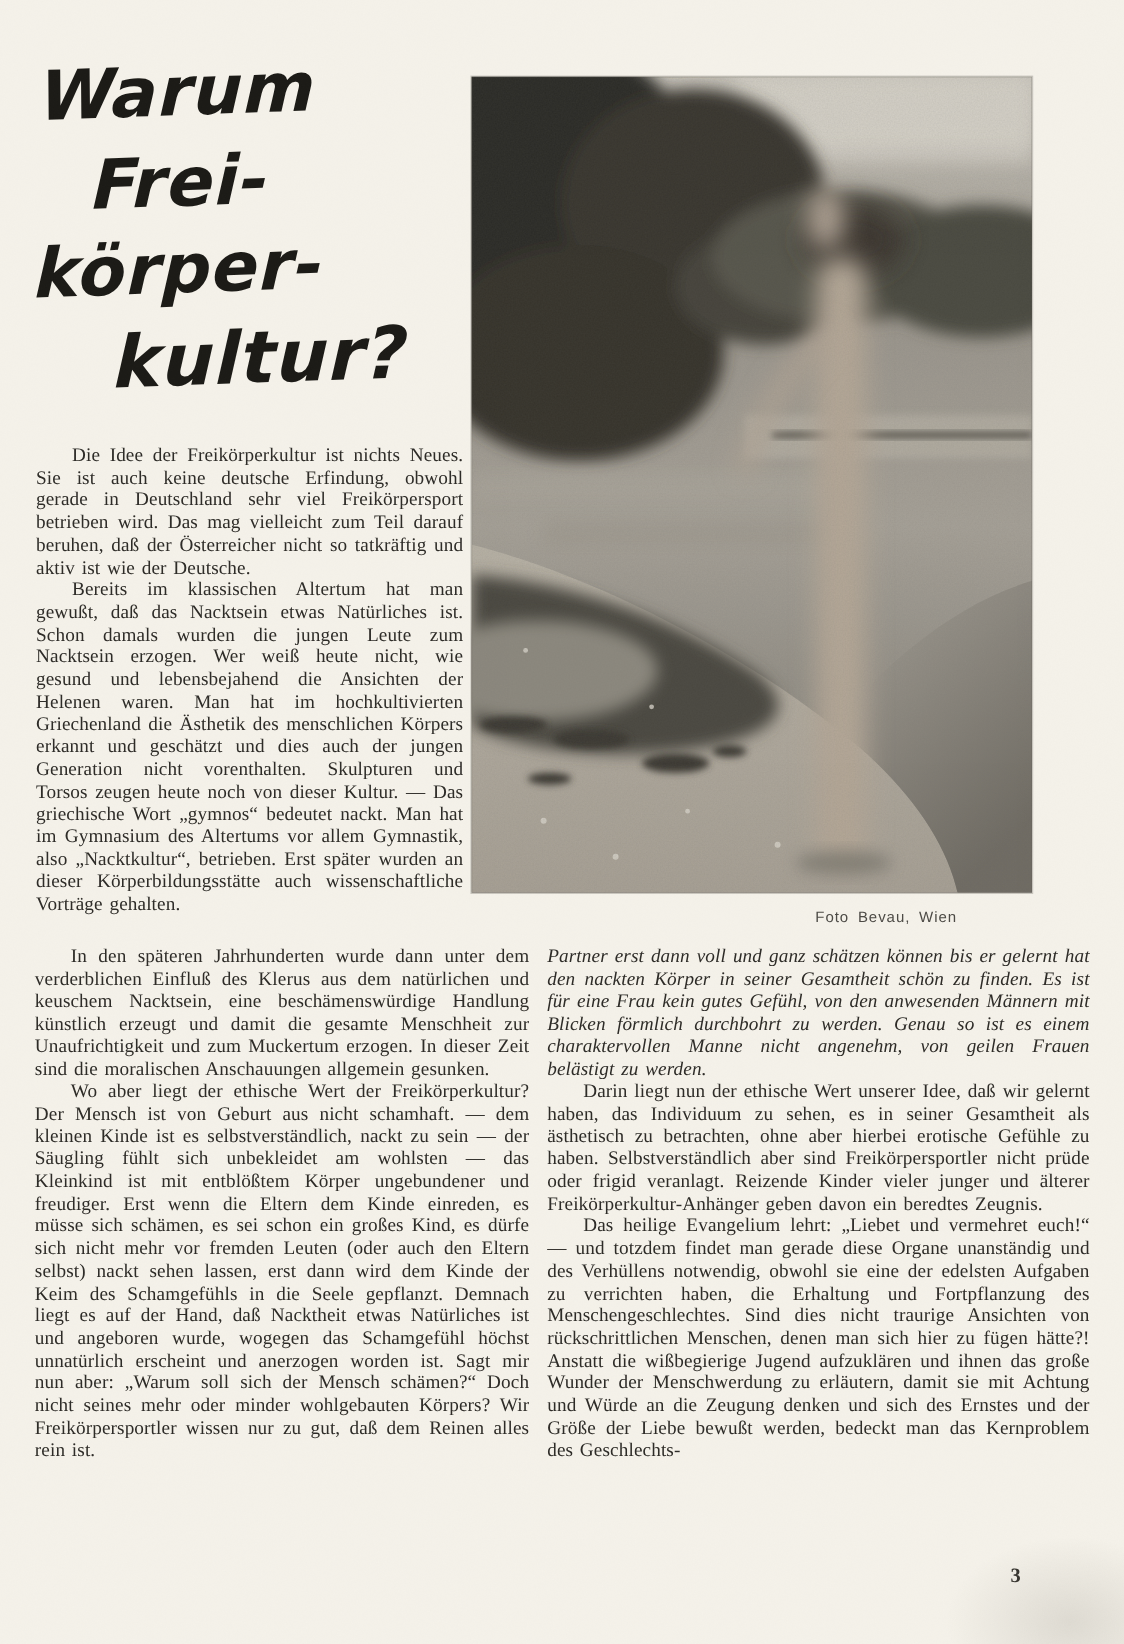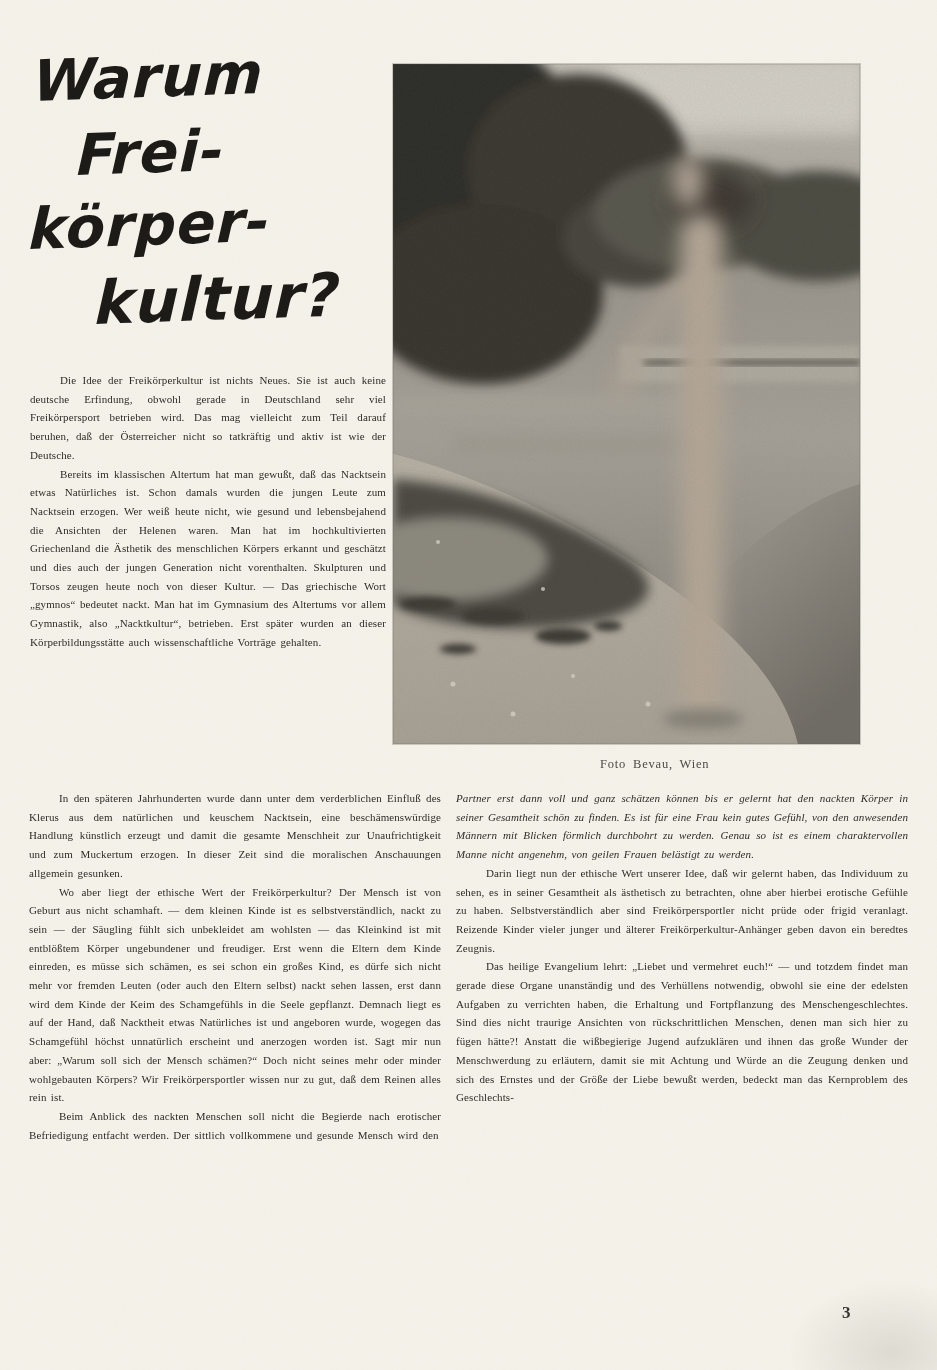--- a/index.html
+++ b/index.html
@@ -20,29 +20,29 @@
   .tl1{margin-left:48px;}
   .tl2{margin-left:0px;}
   .tl3{margin-left:66px;font-size:60px;}
   
   .photo{
     position:absolute;left:393px;top:64px;width:467px;height:680px;margin:0;
     box-shadow:0 0 0 1px rgba(70,68,60,.25);
   }
   .photo svg{display:block;width:100%;height:100%;}
   .credit{
-    position:absolute;top:757px;left:600px;width:277px;text-align:left;
-    font-family:Liberation Serif, serif;font-size:12.5px;color:#4c4a45;
+    position:absolute;top:757px;left:600px;width:277px;text-align:center;
+    font-family:Liberation Sans, sans-serif;font-size:12.5px;color:#4c4a45;
     letter-spacing:.8px;word-spacing:3px;
   }
   
   .col{position:absolute;}
   .col p{
     margin:0;text-align:justify;text-indent:30px;
-    font-size:11px;line-height:18.7px;word-spacing:1.5px;letter-spacing:.1px;
+    font-size:16px;line-height:18.7px;word-spacing:1.5px;letter-spacing:.1px;
     hyphens:auto;color:#2d2b27;
   }
   .col-intro{left:30px;top:371px;width:356px;}
   .col-left{left:29px;top:789px;width:412px;}
   .col-right{left:456px;top:789px;width:452px;}
   .col-right p:first-child{text-indent:0;font-style:italic;}
   
   .pagenum{
     position:absolute;left:842px;top:1303px;
     font-weight:bold;font-size:17px;color:#33312c;
@@ -163,21 +163,20 @@
   <div class="credit">Foto Bevau, Wien</div>
 
   <section class="col col-intro">
     <p>Die Idee der Freikörperkultur ist nichts Neues. Sie ist auch keine deutsche Erfindung, obwohl gerade in Deutschland sehr viel Freikörpersport betrieben wird. Das mag vielleicht zum Teil darauf beruhen, daß der Österreicher nicht so tatkräftig und aktiv ist wie der Deutsche.</p>
     <p>Bereits im klassischen Altertum hat man gewußt, daß das Nacktsein etwas Natürliches ist. Schon damals wurden die jungen Leute zum Nacktsein erzogen. Wer weiß heute nicht, wie gesund und lebensbejahend die Ansichten der Helenen waren. Man hat im hochkultivierten Griechenland die Ästhetik des menschlichen Körpers erkannt und geschätzt und dies auch der jungen Generation nicht vorenthalten. Skulpturen und Torsos zeugen heute noch von dieser Kultur. — Das griechische Wort „gymnos“ bedeutet nackt. Man hat im Gymnasium des Altertums vor allem Gymnastik, also „Nacktkultur“, betrieben. Erst später wurden an dieser Körperbildungsstätte auch wissenschaftliche Vorträge gehalten.</p>
   </section>
 
   <section class="col col-left">
     <p>In den späteren Jahrhunderten wurde dann unter dem verderblichen Einfluß des Klerus aus dem natürlichen und keuschem Nacktsein, eine beschämenswürdige Handlung künstlich erzeugt und damit die gesamte Menschheit zur Unaufrichtigkeit und zum Muckertum erzogen. In dieser Zeit sind die moralischen Anschauungen allgemein gesunken.</p>
     <p>Wo aber liegt der ethische Wert der Freikörperkultur? Der Mensch ist von Geburt aus nicht schamhaft. — dem kleinen Kinde ist es selbstverständlich, nackt zu sein — der Säugling fühlt sich unbekleidet am wohlsten — das Kleinkind ist mit entblößtem Körper ungebundener und freudiger. Erst wenn die Eltern dem Kinde einreden, es müsse sich schämen, es sei schon ein großes Kind, es dürfe sich nicht mehr vor fremden Leuten (oder auch den Eltern selbst) nackt sehen lassen, erst dann wird dem Kinde der Keim des Schamgefühls in die Seele gepflanzt. Demnach liegt es auf der Hand, daß Nacktheit etwas Natürliches ist und angeboren wurde, wogegen das Schamgefühl höchst unnatürlich erscheint und anerzogen worden ist. Sagt mir nun aber: „Warum soll sich der Mensch schämen?“ Doch nicht seines mehr oder minder wohlgebauten Körpers? Wir Freikörpersportler wissen nur zu gut, daß dem Reinen alles rein ist.</p>
-    <p>Beim Anblick des nackten Menschen soll nicht die Begierde nach erotischer Befriedigung entfacht werden. Der sittlich vollkommene und gesunde Mensch wird den</p>
   </section>
 
   <section class="col col-right">
     <p>Partner erst dann voll und ganz schätzen können bis er gelernt hat den nackten Körper in seiner Gesamtheit schön zu finden. Es ist für eine Frau kein gutes Gefühl, von den anwesenden Männern mit Blicken förmlich durchbohrt zu werden. Genau so ist es einem charaktervollen Manne nicht angenehm, von geilen Frauen belästigt zu werden.</p>
     <p>Darin liegt nun der ethische Wert unserer Idee, daß wir gelernt haben, das Individuum zu sehen, es in seiner Gesamtheit als ästhetisch zu betrachten, ohne aber hierbei erotische Gefühle zu haben. Selbstverständlich aber sind Freikörpersportler nicht prüde oder frigid veranlagt. Reizende Kinder vieler junger und älterer Freikörperkultur-Anhänger geben davon ein beredtes Zeugnis.</p>
     <p>Das heilige Evangelium lehrt: „Liebet und vermehret euch!“ — und totzdem findet man gerade diese Organe unanständig und des Verhüllens notwendig, obwohl sie eine der edelsten Aufgaben zu verrichten haben, die Erhaltung und Fortpflanzung des Menschengeschlechtes. Sind dies nicht traurige Ansichten von rückschrittlichen Menschen, denen man sich hier zu fügen hätte?! Anstatt die wißbegierige Jugend aufzuklären und ihnen das große Wunder der Menschwerdung zu erläutern, damit sie mit Achtung und Würde an die Zeugung denken und sich des Ernstes und der Größe der Liebe bewußt werden, bedeckt man das Kernproblem des Geschlechts-</p>
   </section>
 
   <div class="pagenum">3</div>
 

